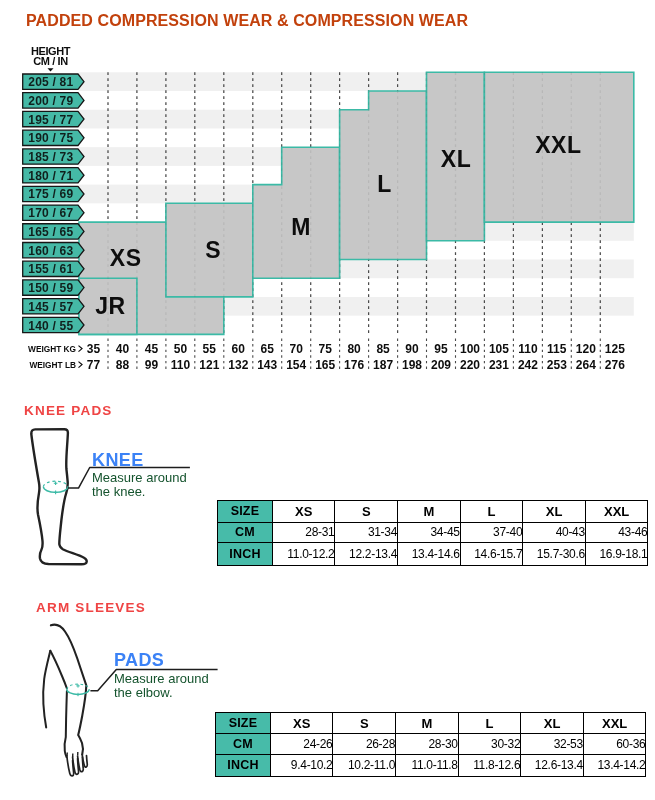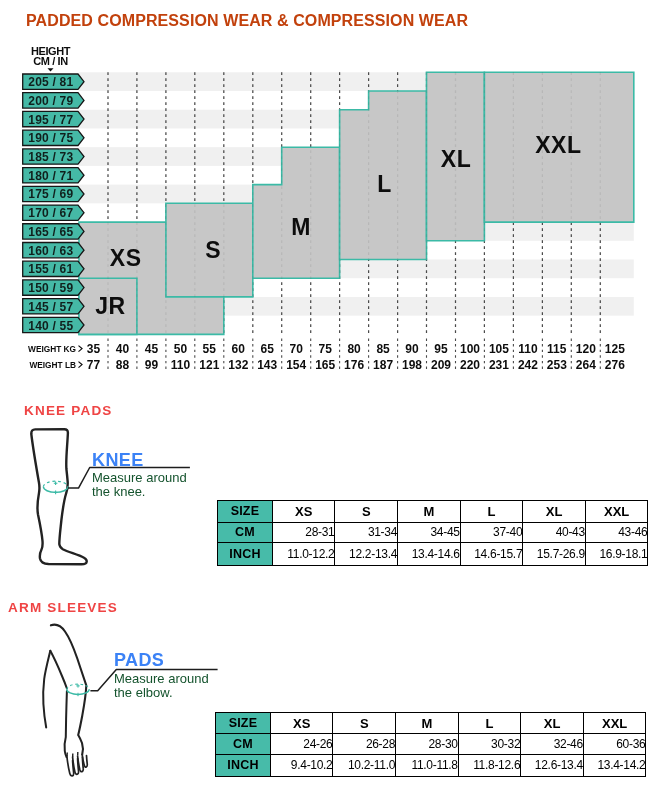--- a/index.html
+++ b/index.html
@@ -220,27 +220,27 @@
           <td class="vl">37-40</td>
           <td class="vl">40-43</td>
           <td class="vl">43-46</td>
         </tr>
 <tr style="height:22.8px">
           <td class="hd">INCH</td>
           <td class="vl">11.0-12.2</td>
           <td class="vl">12.2-13.4</td>
           <td class="vl">13.4-14.6</td>
           <td class="vl">14.6-15.7</td>
-          <td class="vl">15.7-26.9</td>
+          <td class="vl">15.7-30.6</td>
           <td class="vl">16.9-18.1</td>
         </tr>
 </tbody>
     </table>
 
-  <div class="h2" style="left:8px;top:600px;">ARM SLEEVES</div>
+  <div class="h2" style="left:36px;top:600px;">ARM SLEEVES</div>
   <svg width="250" height="185" viewBox="0 615 250 185" style="position:absolute;left:0;top:615px;">
 <path d="M50.9,625.3 C56.5,623.4 61.5,626.5 65.0,631.5 C70.0,638.5 74.0,649 77.3,658.5
  C80.3,667.5 83.6,677.5 86.3,685.5 C86.0,695 84.0,706 82.2,716 C80.6,724.5 79.2,731 78.2,735
  Q80.3,738.5 82.0,743 C83.4,747.5 83.3,750.5 82.2,754.5" fill="none" stroke="#222222" stroke-width="2.1" stroke-linecap="round"></path>
 <path d="M50.3,650.8 C47.3,663 45.2,671 44.2,679 C43.2,687.5 42.9,696 43.4,704
  C43.9,712.5 44.9,720.5 46.2,727.5" fill="none" stroke="#222222" stroke-width="2.0" stroke-linecap="round"></path>
 <path d="M50.3,650.8 C54.5,658.5 58.9,668.5 62.0,676 Q65.2,683.5 66.9,688.5" fill="none" stroke="#222222" stroke-width="2.0" stroke-linecap="round"></path>
 <path d="M66.9,691 C66.6,700 66.3,710 66.1,719 Q65.9,729 65.8,737
  C64.6,741.5 64.3,747 64.8,751 Q65.2,754.5 66.5,757.0" fill="none" stroke="#222222" stroke-width="2.0" stroke-linecap="round"></path>
 <path d="M66.8,755.5 Q67.8,765.5 69.8,773.5 Q70.5,776.3 72.3,775.9 Q74.0,775.4 73.6,772.3 Q72.9,766.5 72.6,760.5" fill="none" stroke="#222222" stroke-width="1.7" stroke-linecap="round"></path>
@@ -275,21 +275,21 @@
           <td class="nm">L</td>
           <td class="nm">XL</td>
           <td class="nm">XXL</td>
         </tr>
 <tr style="height:20.6px">
           <td class="hd">CM</td>
           <td class="vl">24-26</td>
           <td class="vl">26-28</td>
           <td class="vl">28-30</td>
           <td class="vl">30-32</td>
-          <td class="vl">32-46</td>
+          <td class="vl">32-53</td>
           <td class="vl">60-36</td>
         </tr>
 <tr style="height:22.0px">
           <td class="hd">INCH</td>
           <td class="vl">9.4-10.2</td>
           <td class="vl">10.2-11.0</td>
           <td class="vl">11.0-11.8</td>
           <td class="vl">11.8-12.6</td>
           <td class="vl">12.6-13.4</td>
           <td class="vl">13.4-14.2</td>

